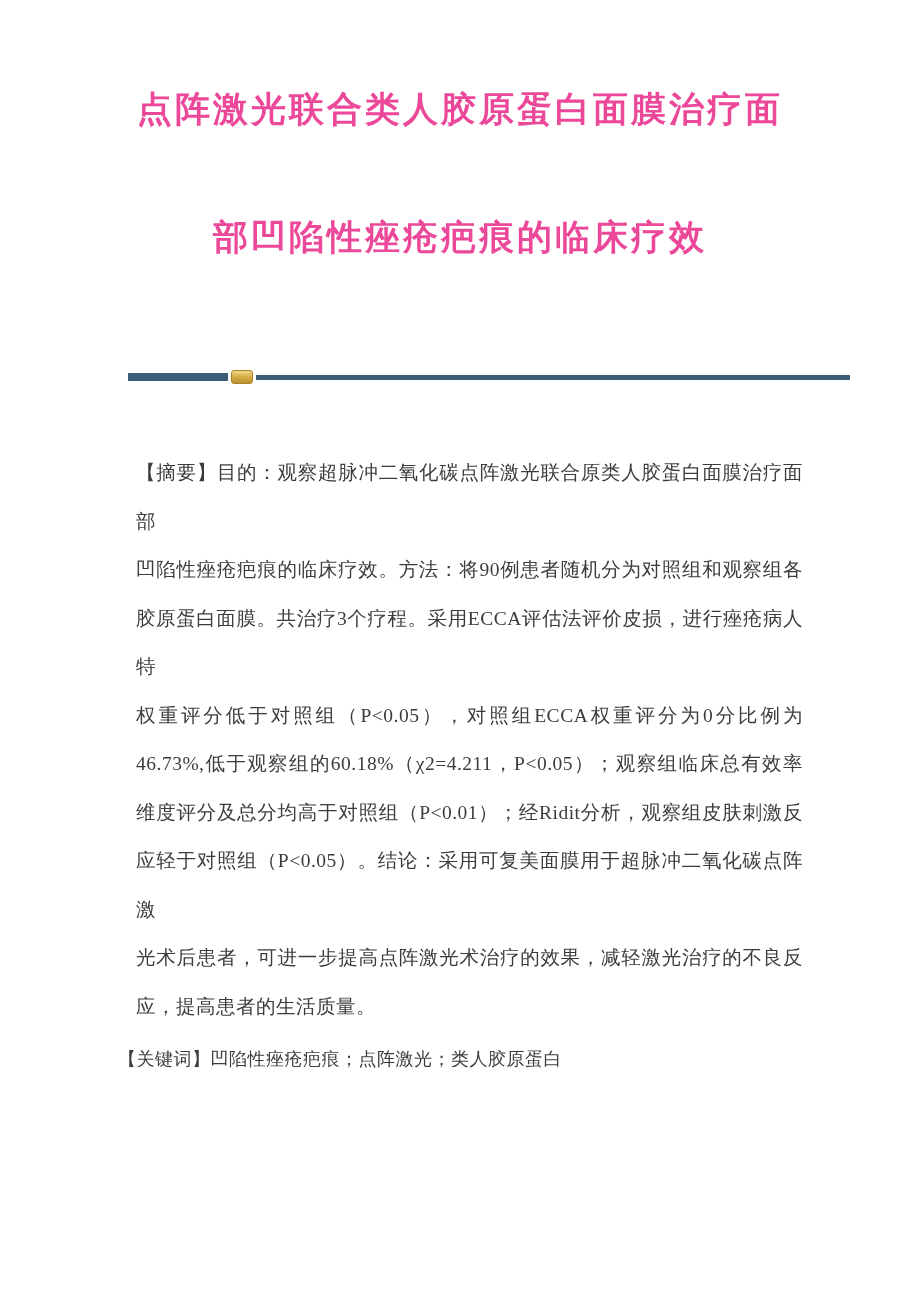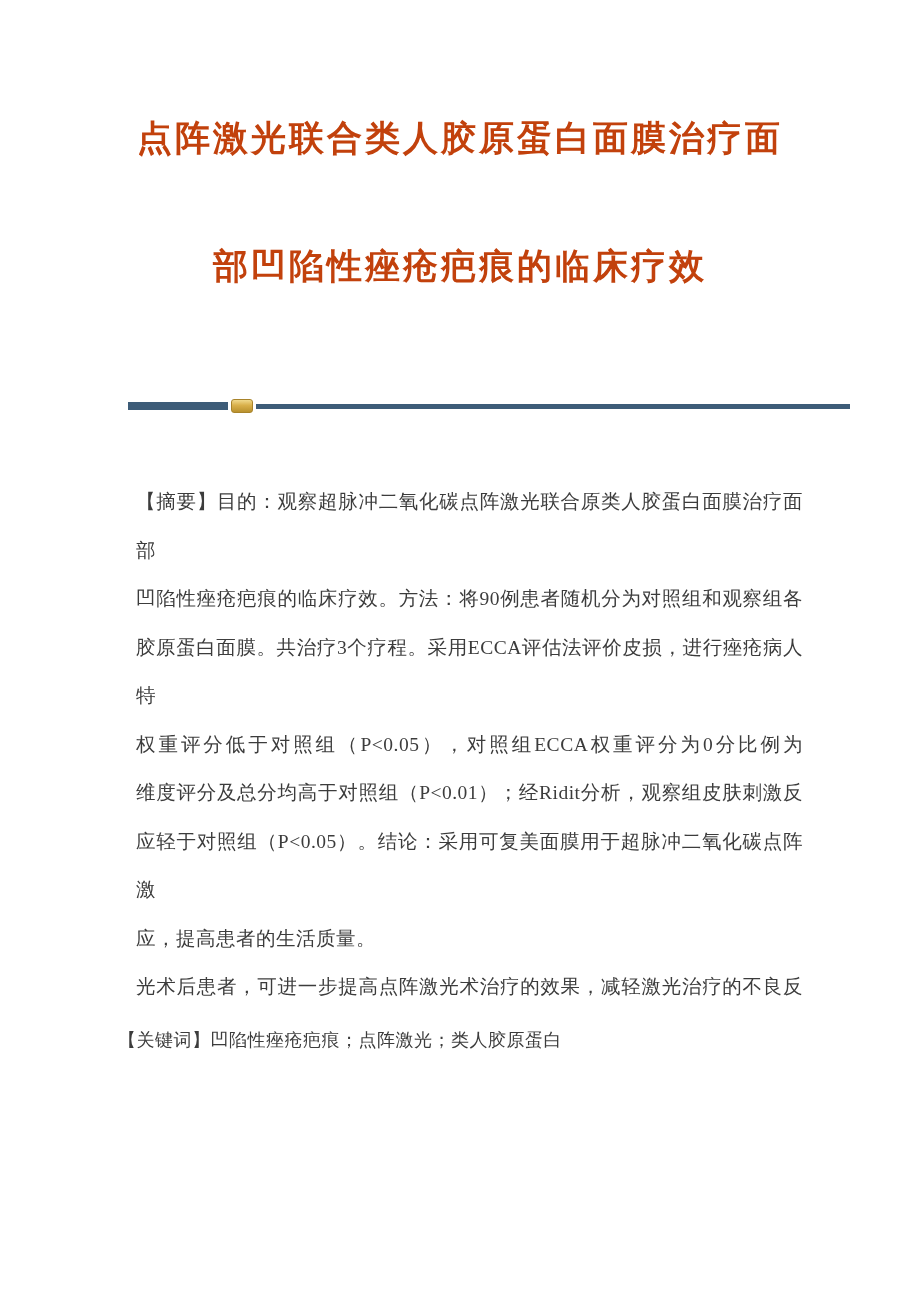--- a/index.html
+++ b/index.html
@@ -8,25 +8,25 @@
     width: 920px;
     height: 1302px;
     margin: 0 auto;
     background: #ffffff;
     font-family: "Liberation Serif", "DejaVu Serif", serif;
     color: #3c3c3c;
     position: relative;
     overflow: hidden;
   }
   .title {
-    padding-top: 111px;
+    padding-top: 82px;
     text-align: center;
     font-size: 35px;
     font-weight: bold;
-    color: #c2410c;
+    color: #ec4899;
     letter-spacing: 3px;
   }
   .title-line { display: block; line-height: 55px; }
   .title-line + .title-line { margin-top: 73px; }
 
   .divider {
     margin: 104px 70px 0 128px;
     display: flex;
     align-items: center;
     height: 16px;
@@ -88,23 +88,24 @@
     <span class="divider-bar-left"></span>
     <span class="divider-icon"></span>
     <span class="divider-bar-right"></span>
   </div>
 
   <div class="abstract">
     <div class="line j">【摘要】目的：观察超脉冲二氧化碳点阵激光联合原类人胶蛋白面膜治疗面部</div>
     <div class="line j">凹陷性痤疮疤痕的临床疗效。方法：将90例患者随机分为对照组和观察组各</div>
     <div class="line j">胶原蛋白面膜。共治疗3个疗程。采用ECCA评估法评价皮损，进行痤疮病人特</div>
     <div class="line j">权重评分低于对照组（P&lt;0.05），对照组ECCA权重评分为0分比例为</div>
+    <div class="line j">46.73%,低于观察组的60.18%（χ2=4.211，P&lt;0.05）；观察组临床总有效率</div>
     <div class="line j">维度评分及总分均高于对照组（P&lt;0.01）；经Ridit分析，观察组皮肤刺激反</div>
     <div class="line j">应轻于对照组（P&lt;0.05）。结论：采用可复美面膜用于超脉冲二氧化碳点阵激</div>
+    <div class="line j">光术后患者，可进一步提高点阵激光术治疗的效果，减轻激光治疗的不良反</div>
     <div class="line">应，提高患者的生活质量。</div>
-    <div class="line j">光术后患者，可进一步提高点阵激光术治疗的效果，减轻激光治疗的不良反</div>
   </div>
 
   <div class="keywords">
     <span>【关键词】凹陷性痤疮疤痕；点阵激光；类人胶原蛋白</span>
   </div>
 
 </div>
 
 </body></html>

